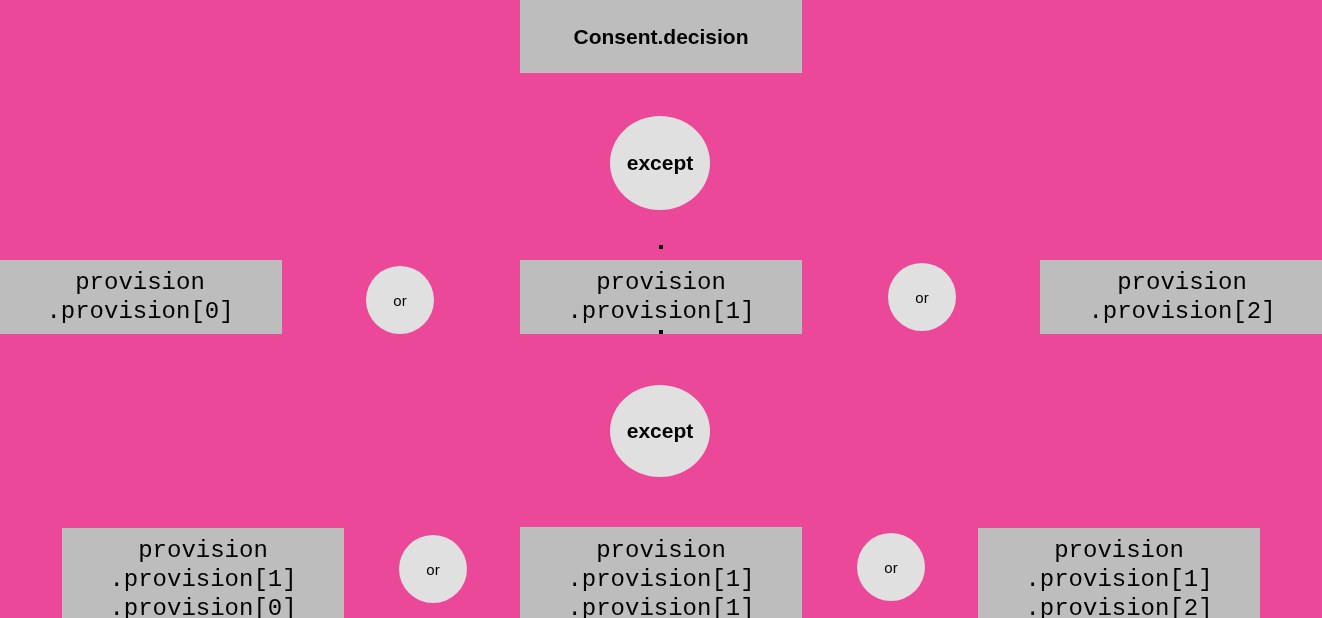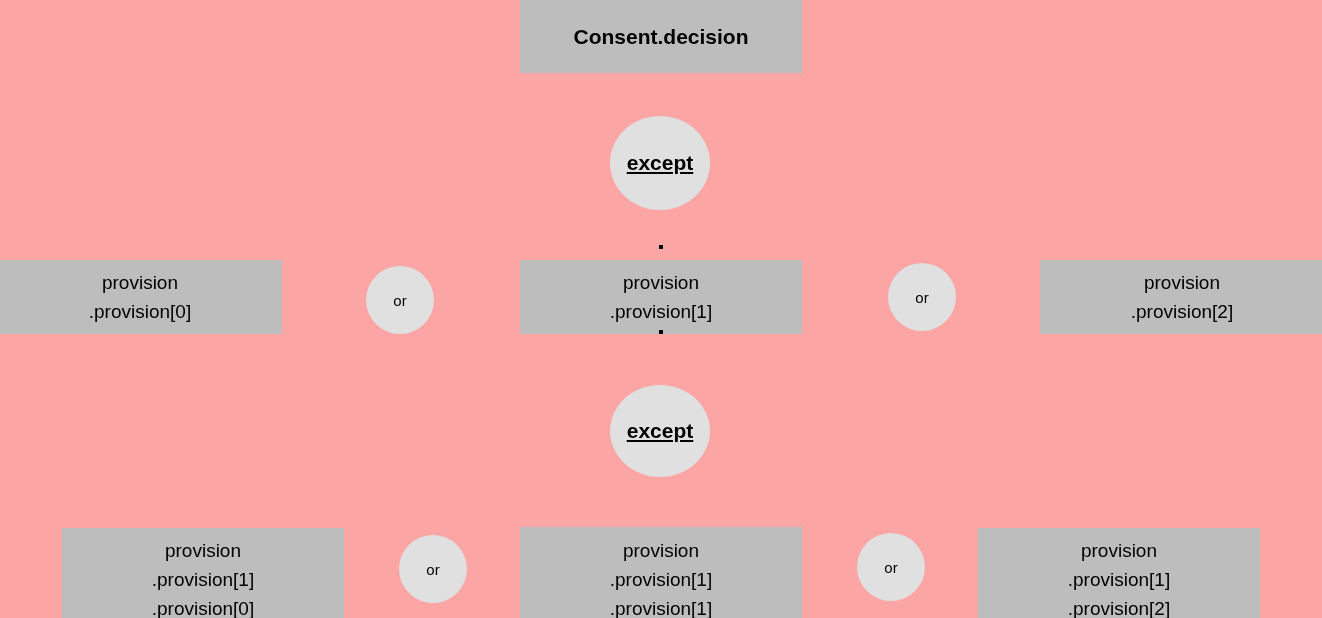--- a/index.html
+++ b/index.html
@@ -5,40 +5,40 @@
 <style>
   html, body {
     margin: 0;
     padding: 0;
     background: #000000;
   }
   #canvas {
     position: relative;
     width: 1322px;
     height: 618px;
-    background: #fca5a5;
+    background: #ec4899;
     overflow: hidden;
     font-family: "Liberation Sans", sans-serif;
   }
 
   
   .node-box {
     position: absolute;
     background: #bdbdbd;
     color: #000000;
     display: flex;
     flex-direction: column;
     align-items: center;
     justify-content: center;
     box-sizing: border-box;
     text-align: center;
   }
   .node-box .line {
-    font-family: Liberation Sans, sans-serif;
-    font-size: 19px;
+    font-family: Liberation Mono, monospace;
+    font-size: 24px;
     line-height: 29px;
     white-space: pre;
     letter-spacing: 0px;
   }
   .node-box.title {
     font-family: "Liberation Sans", sans-serif;
     font-weight: bold;
     font-size: 21px;
   }
 
@@ -50,21 +50,20 @@
     border-radius: 50%;
     display: flex;
     align-items: center;
     justify-content: center;
     box-sizing: border-box;
     text-align: center;
   }
   .node-ellipse.op-except {
     font-weight: bold;
     font-size: 21px;
-    text-decoration: underline;
   }
   .node-ellipse.op-or {
     font-weight: normal;
     font-size: 15px;
   }
 
   
   .connector-dot {
     position: absolute;
     width: 4px;

